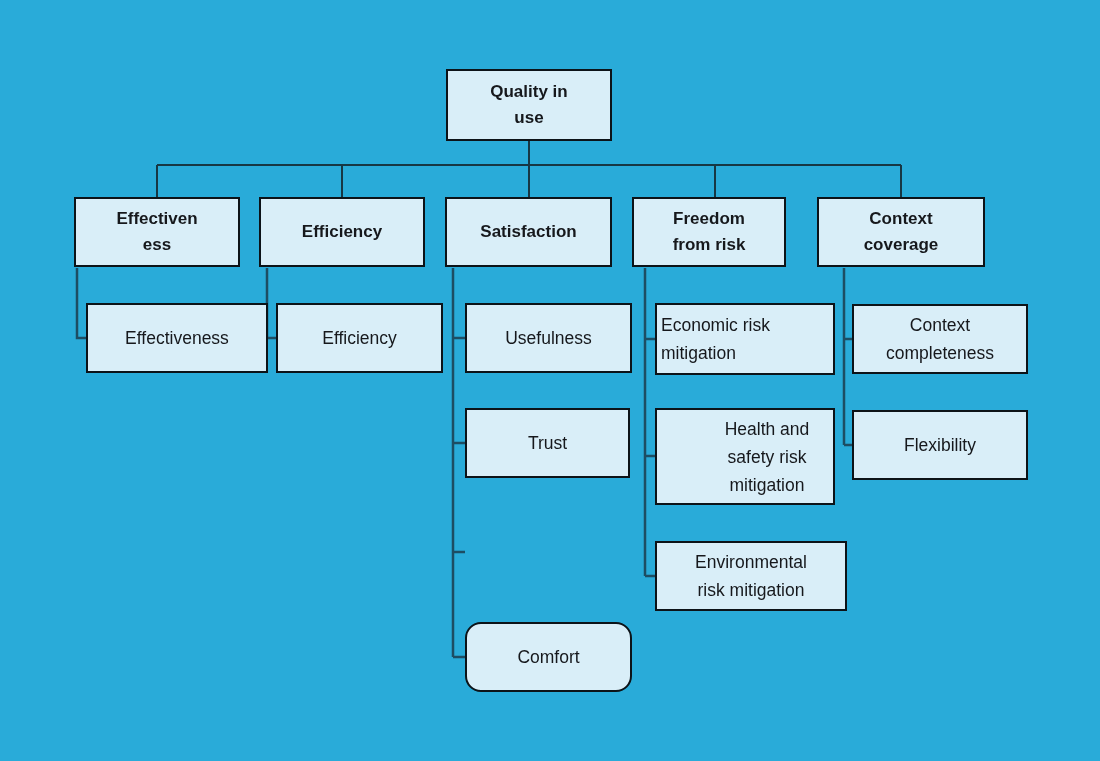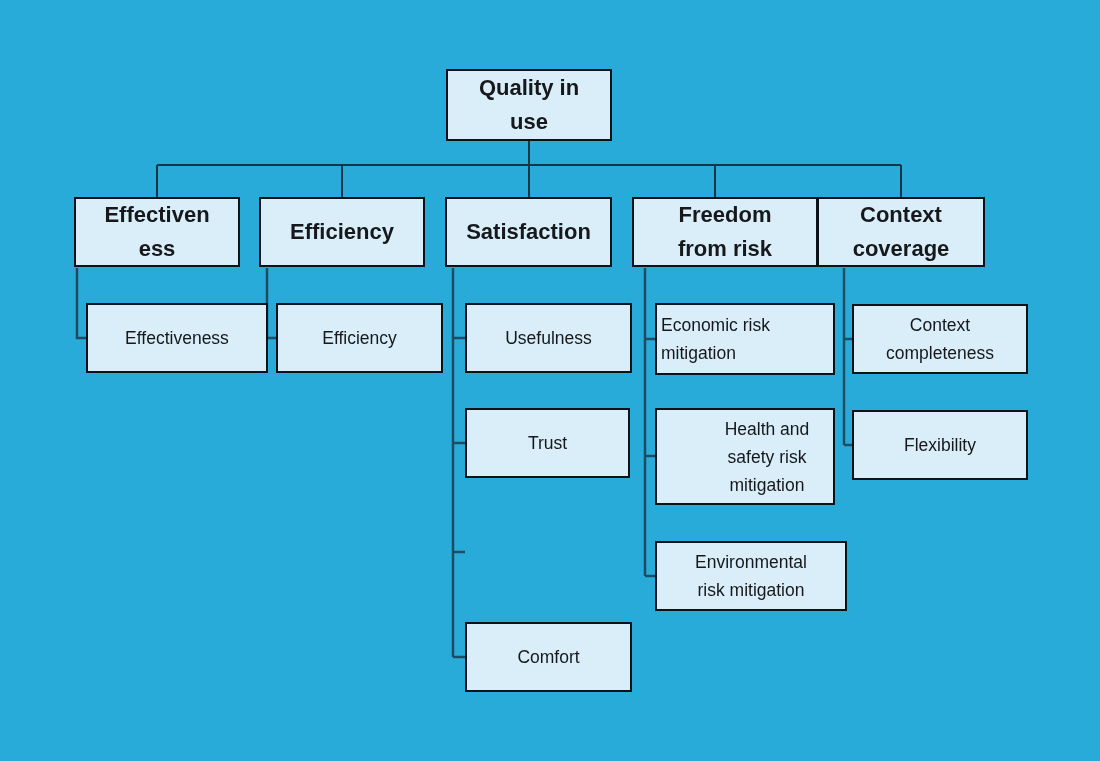--- a/index.html
+++ b/index.html
@@ -26,38 +26,38 @@
     display: flex;
     align-items: center;
     justify-content: center;
     text-align: center;
     white-space: pre-line;
     color: #16181c;
     font-size: 17.5px;
     line-height: 1.6;
     cursor: default;
   }
-  .lvl-top { font-weight: bold; font-size: 22px; line-height: 1.55; }
+  .lvl-top { font-weight: bold; font-size: 17px; line-height: 1.55; }
   .align-left { justify-content: flex-start; text-align: left; padding-left: 4px; }
 
   
   #n-root      { left: 446px; top:  69px; width: 166px; height: 72px; }
   
   #n-effness   { left:  74px; top: 197px; width: 166px; height: 70px; }
   #n-efficiency{ left: 259px; top: 197px; width: 166px; height: 70px; }
   #n-satisf    { left: 445px; top: 197px; width: 167px; height: 70px; }
-  #n-freedom   { left: 632px; top: 197px; width: 186px; height: 70px; }
+  #n-freedom   { left: 632px; top: 197px; width: 154px; height: 70px; }
   #n-context   { left: 817px; top: 197px; width: 168px; height: 70px; }
   
   #c-effness   { left:  86px; top: 303px; width: 182px; height: 70px; }
   #c-efficiency{ left: 276px; top: 303px; width: 167px; height: 70px; }
   #c-useful    { left: 465px; top: 303px; width: 167px; height: 70px; }
   #c-trust     { left: 465px; top: 408px; width: 165px; height: 70px; text-align: right; }
   #c-pleasure  { left: 465px; top: 517px; width: 167px; height: 70px; }
-  #c-comfort   { left: 465px; top: 622px; width: 167px; height: 70px; }
+  #c-comfort   { left: 465px; top: 622px; width: 167px; height: 70px; border-radius: 16px; }
   #c-econ      { left: 655px; top: 303px; width: 180px; height: 72px; }
   #c-health    { left: 655px; top: 408px; width: 180px; height: 97px; padding-left: 44px; }
   #c-env       { left: 655px; top: 541px; width: 192px; height: 70px; }
   #c-ctxcomp   { left: 852px; top: 304px; width: 176px; height: 70px; }
   #c-flex      { left: 852px; top: 410px; width: 176px; height: 70px; }
 </style>
 </head>
 <body>
 
 <div id="canvas">

